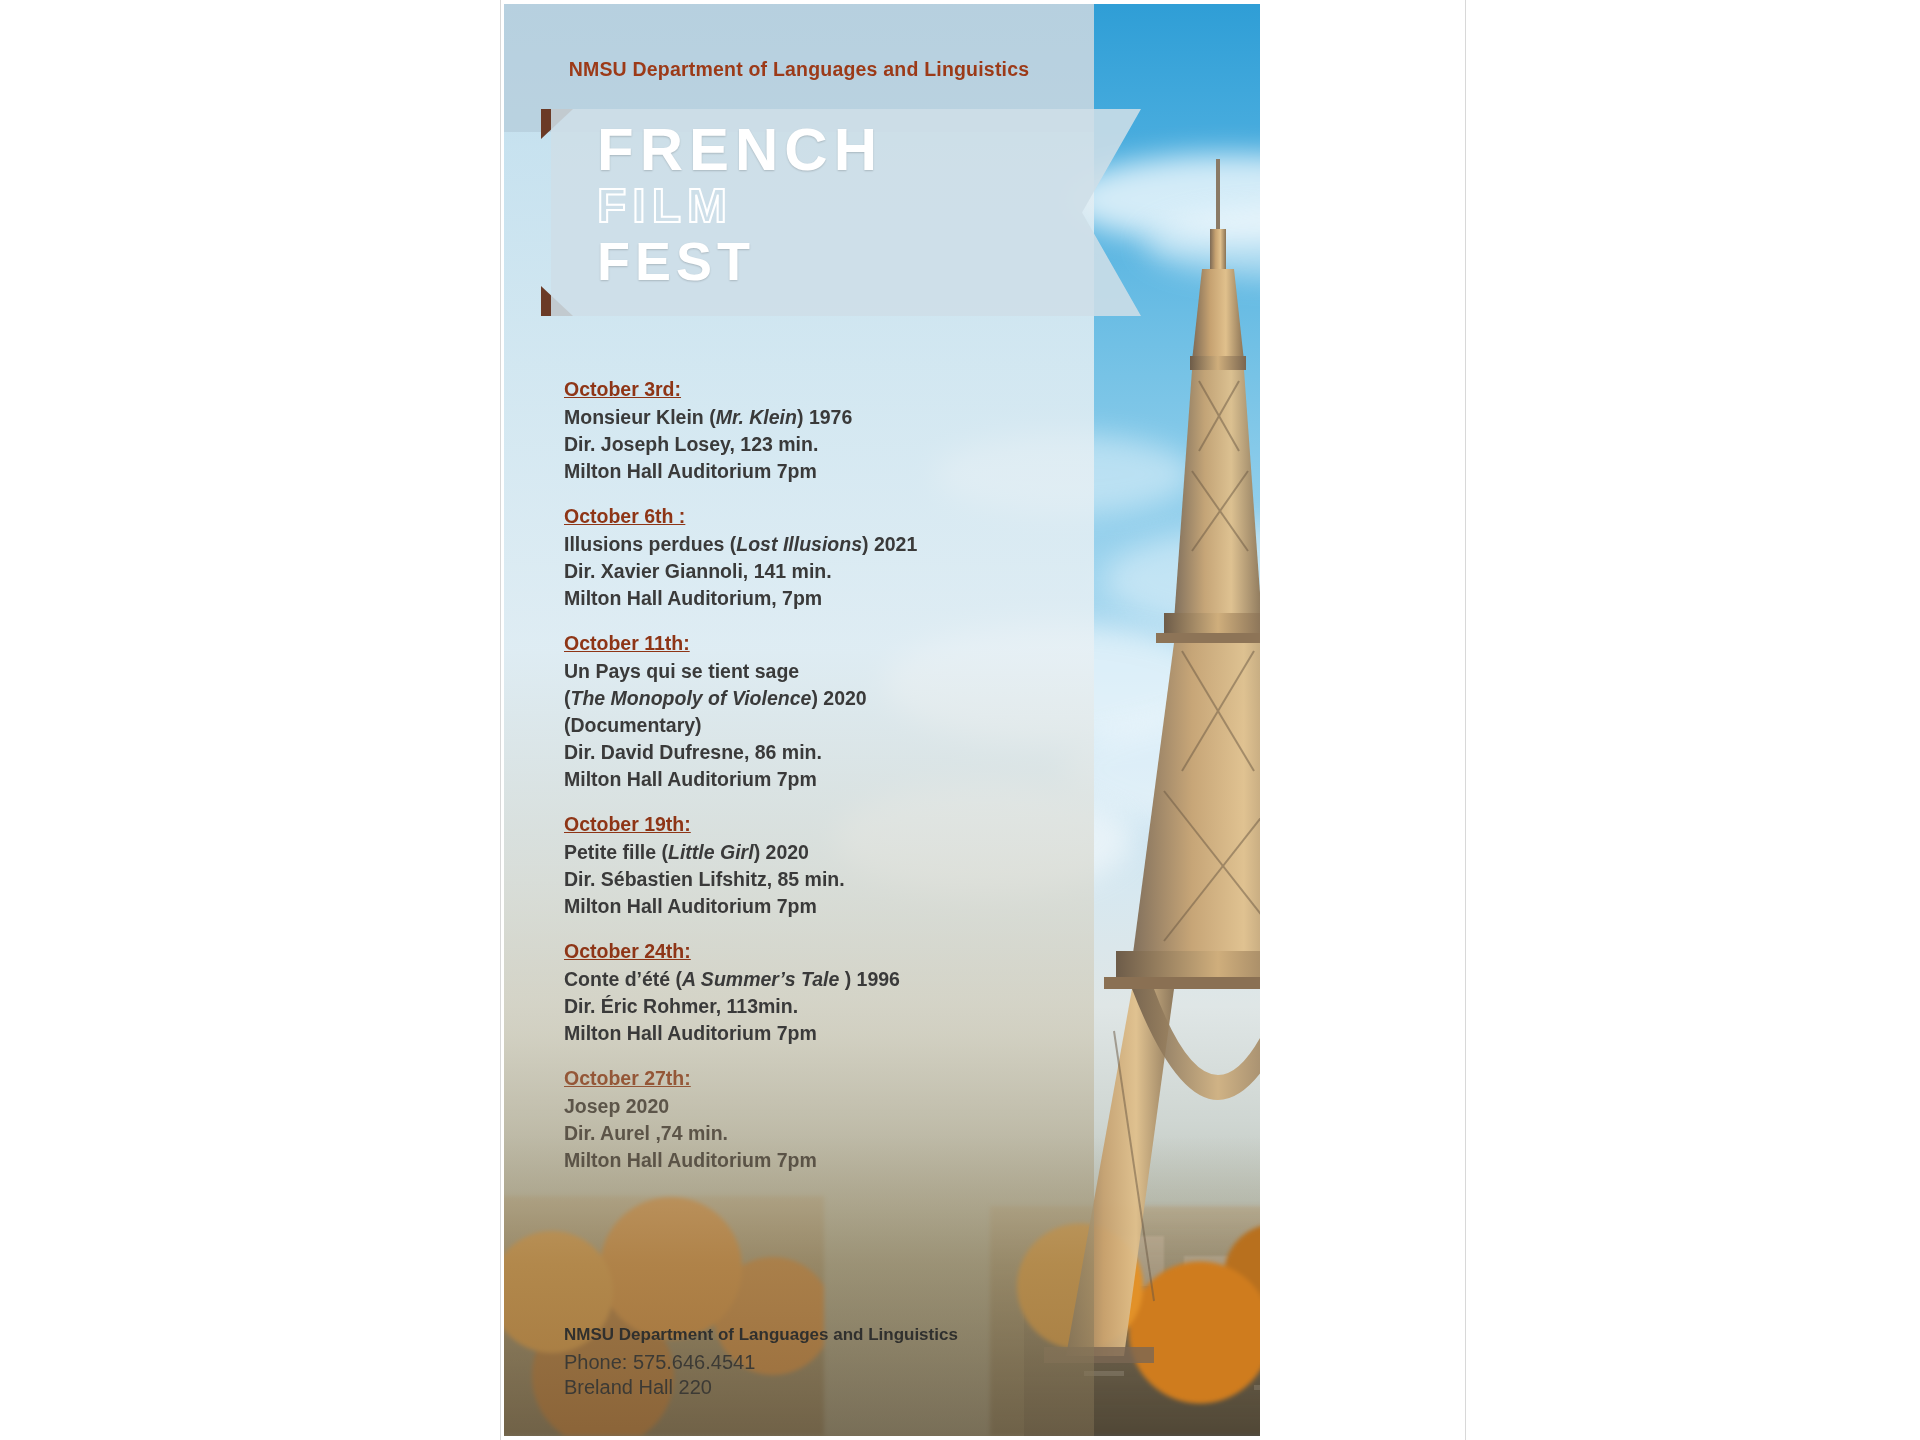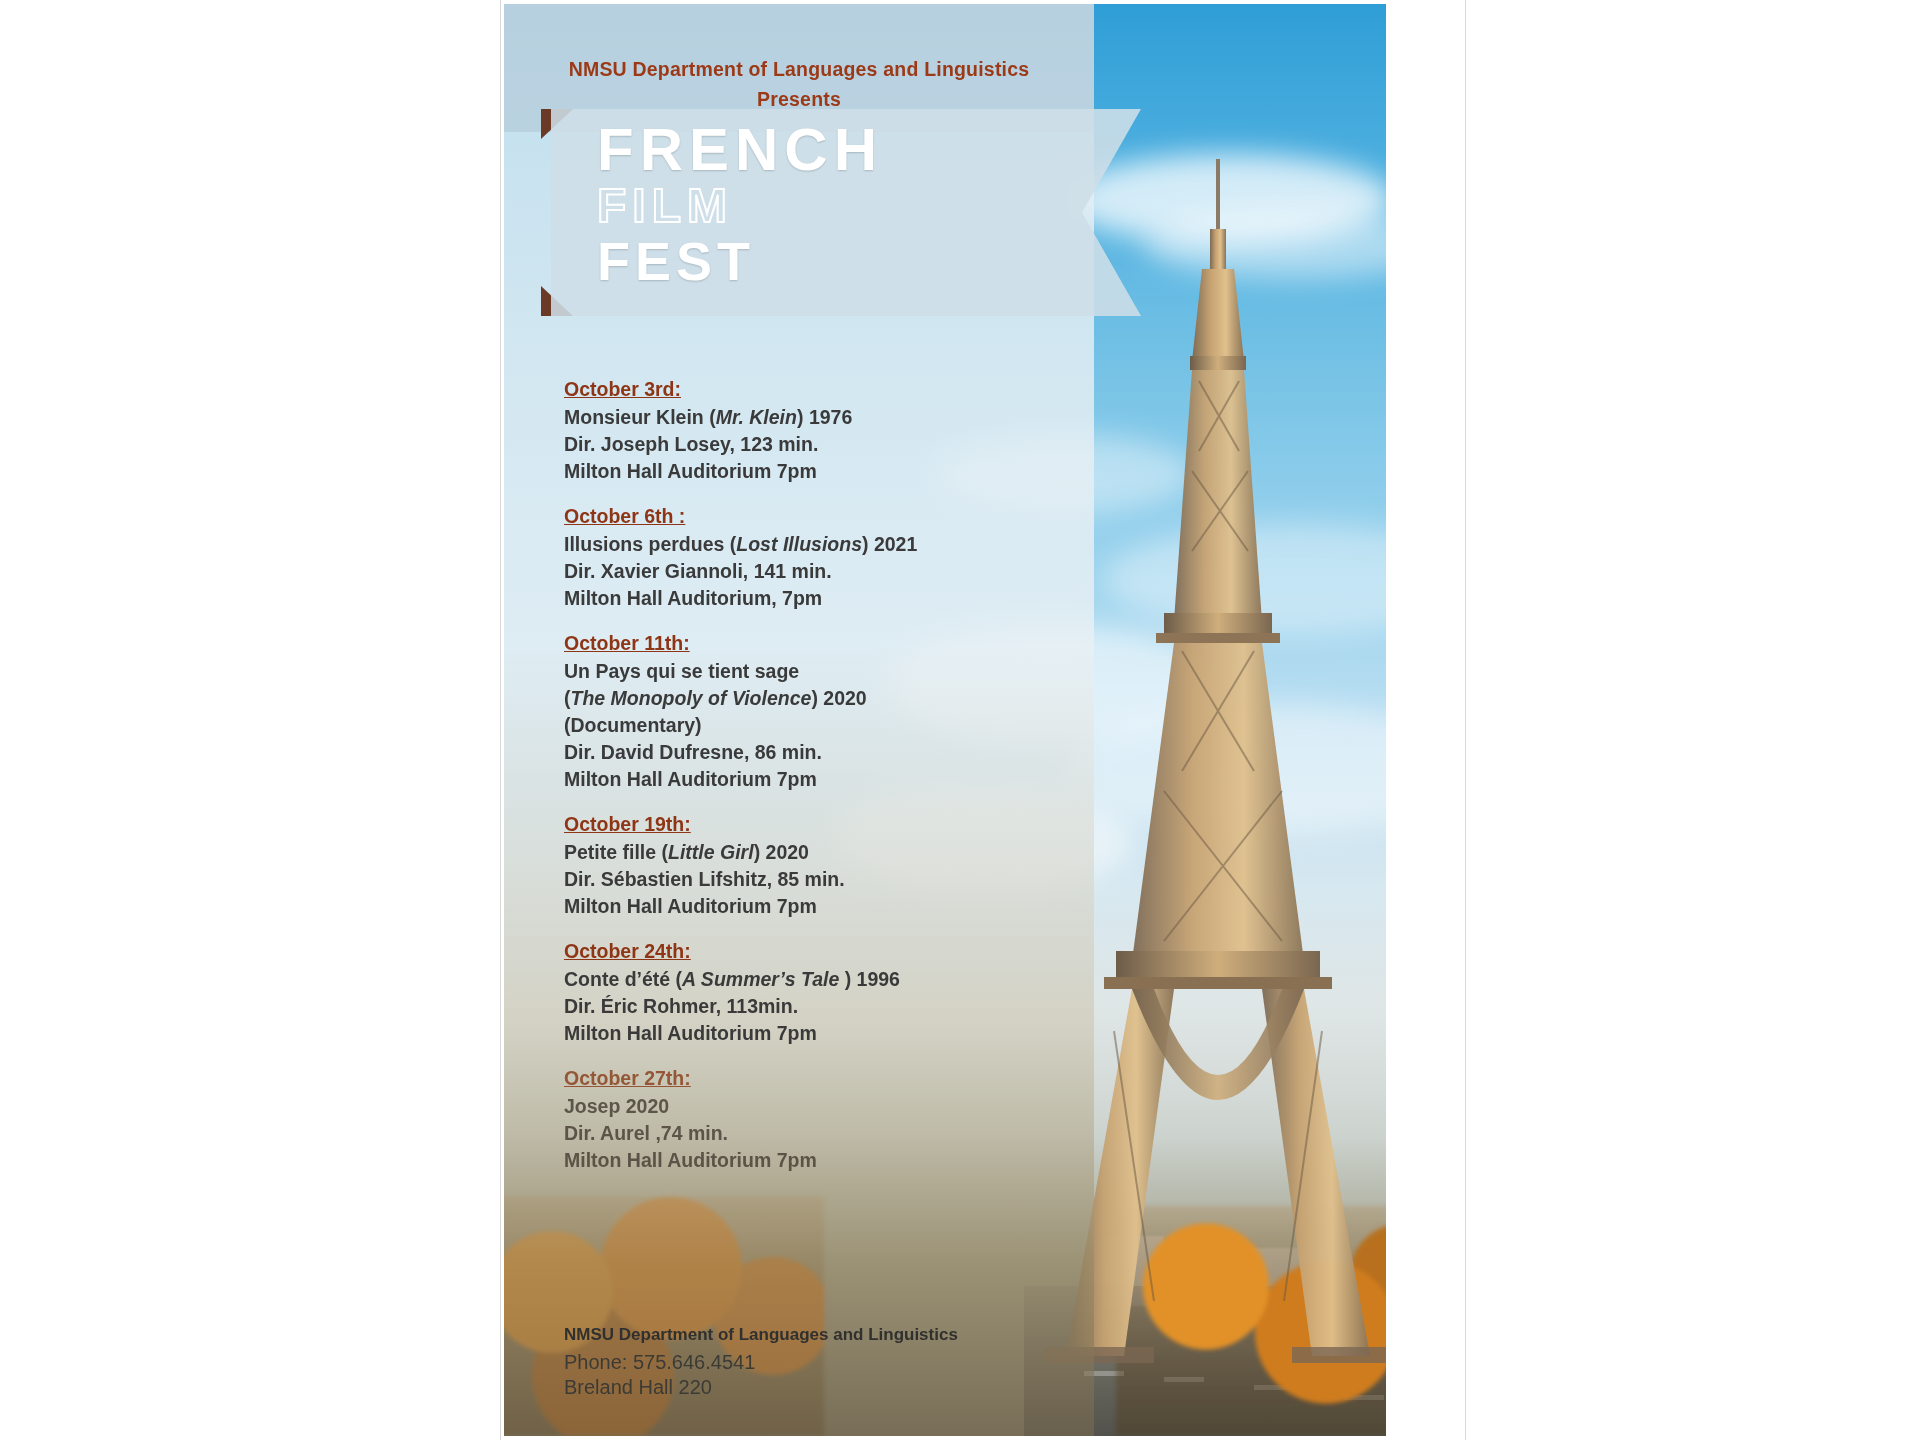--- a/index.html
+++ b/index.html
@@ -28,21 +28,21 @@
     height: 1440px;
     border-left: 1px solid #d8d8d8;
     border-right: 1px solid #d8d8d8;
     box-sizing: border-box;
   }
 
   .poster {
     position: absolute;
     left: 504px;
     top: 4px;
-    width: 882px;
+    width: 756px;
     height: 1432px;
     overflow: hidden;
     background: #4c1d95;
   }
 
   
   .sky {
     position: absolute;
     inset: 0;
     background:
@@ -363,21 +363,20 @@
 
       <rect x="40" y="1196" width="110" height="16" fill="#7a6752" opacity=".8"></rect>
       <rect x="288" y="1196" width="110" height="16" fill="#7a6752" opacity=".8"></rect>
     </svg>
 
     <div class="panel">
       <div class="panel-top-strip"></div>
 
       <div class="presents">
         <div>NMSU Department of Languages and Linguistics</div>
-        <div>Presents</div>
       </div>
 
       <div class="ribbon">
         <div class="ribbon-fold-top"></div>
         <div class="ribbon-fold-bottom"></div>
         <div class="ribbon-body"></div>
         <div class="ribbon-text">
           <div class="ffest-line1">FRENCH</div>
           <div class="ffest-line2">FILM</div>
           <div class="ffest-line3">FEST</div>

